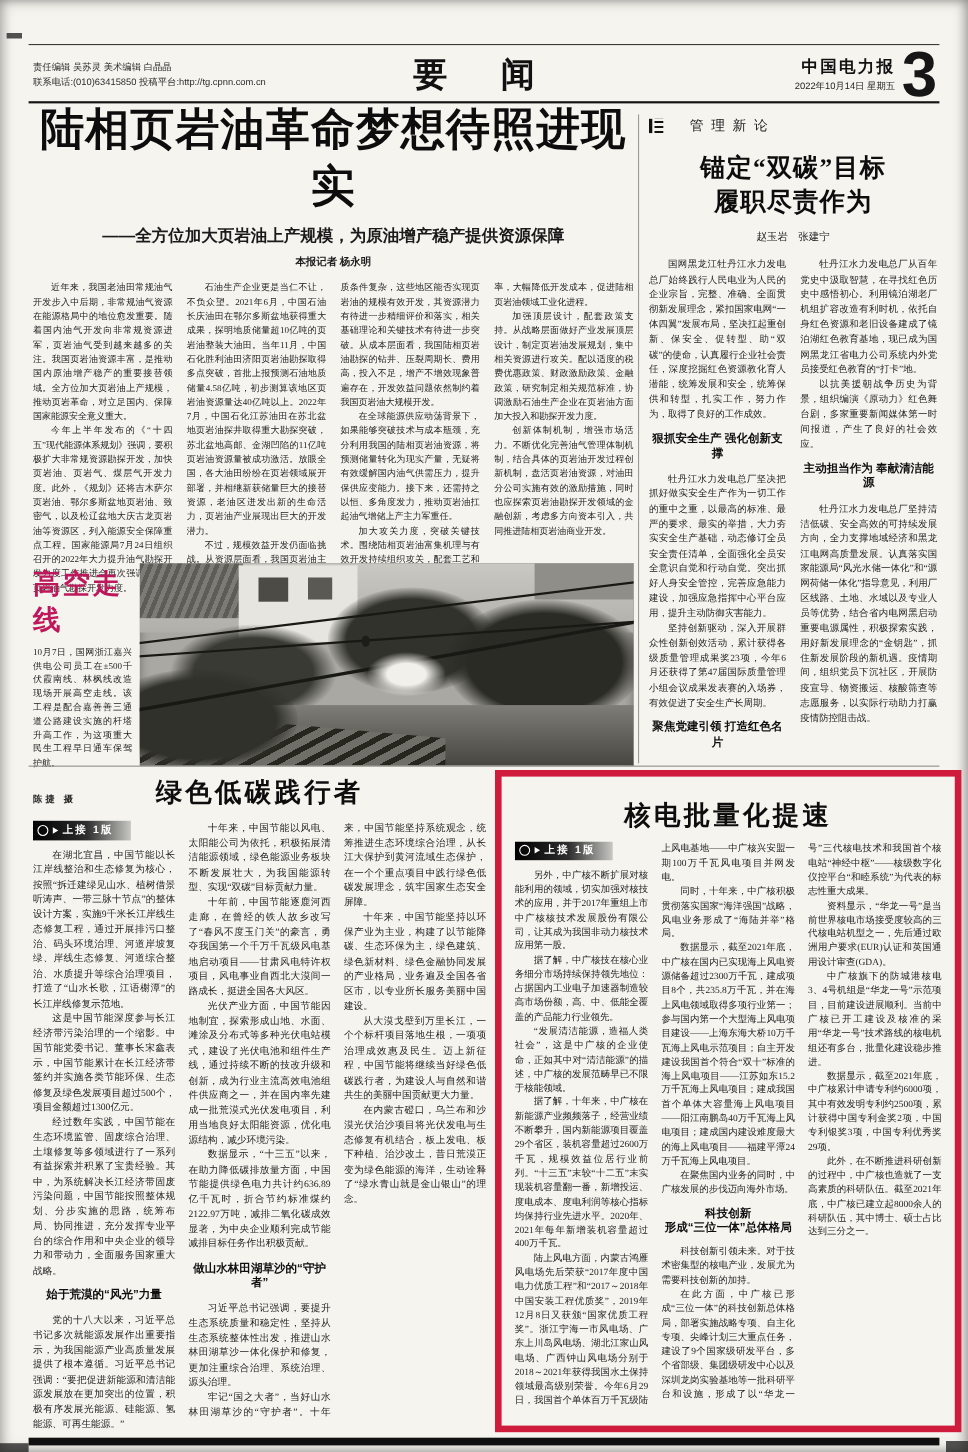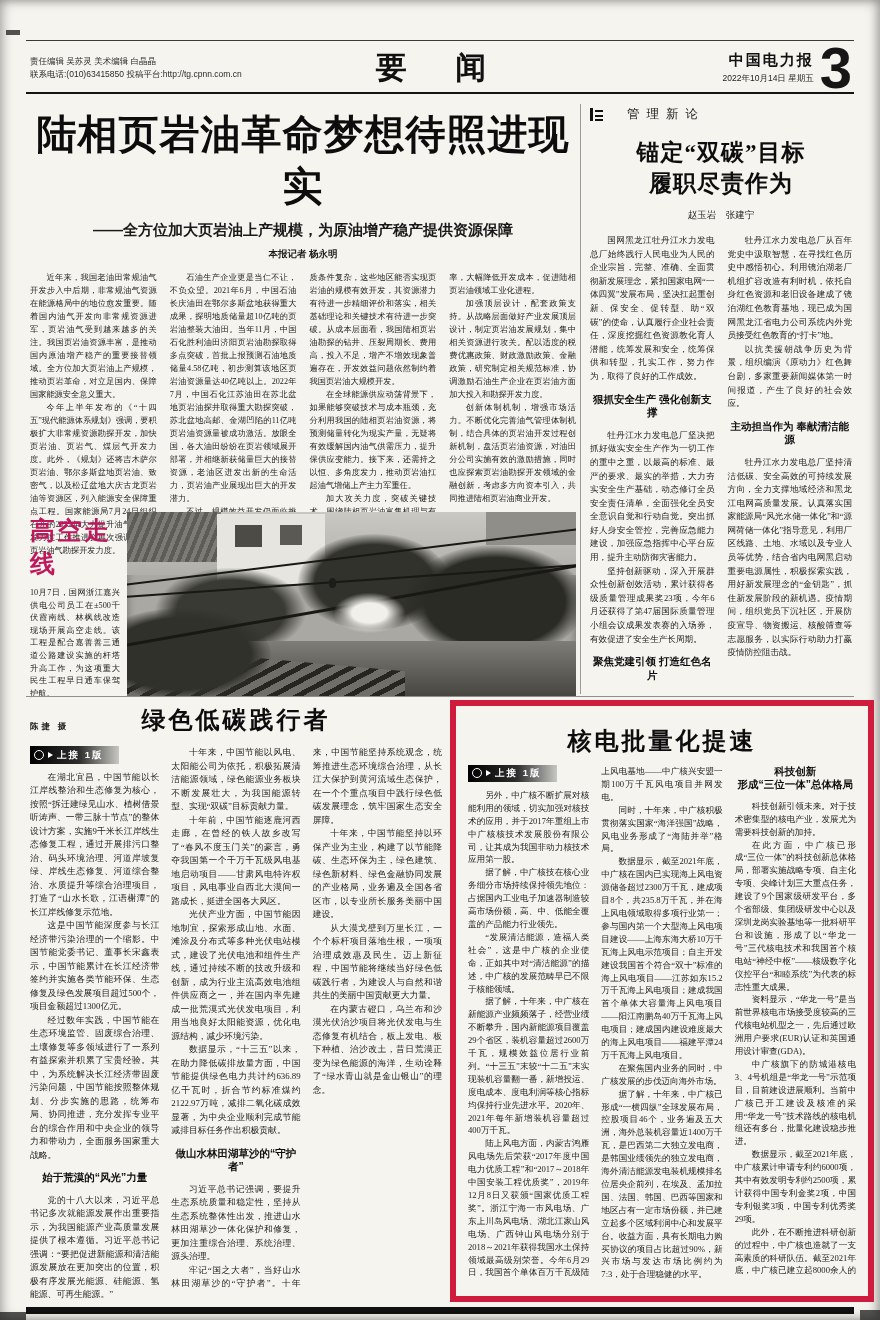--- a/index.html
+++ b/index.html
@@ -14,21 +14,21 @@
   .h-left{width:230px;font-size:8.5px;line-height:13px;color:#2b2b2b;font-family:"Liberation Sans",sans-serif;}
   .h-center{flex:1;text-align:center;}
   .section-title{font-size:31px;font-weight:900;letter-spacing:20px;padding-left:20px;color:#111;
                  font-family:"Liberation Sans",sans-serif;}
   .h-right{display:flex;align-items:center;justify-content:flex-end;gap:6px;width:250px;}
   .h-right .paper{text-align:right;font-family:"Liberation Sans",sans-serif;}
   .paper-name{font-size:15px;font-weight:bold;letter-spacing:2px;color:#111;}
   .paper-date{font-size:8.5px;color:#222;margin-top:3px;}
   .page-number{font-size:58px;font-weight:900;line-height:46px;color:#161616;font-family:"Liberation Sans",sans-serif;}
   
-  .lead{position:absolute;left:30px;top:108px;width:546px;}
+  .lead{position:absolute;left:30px;top:92px;width:546px;}
   .lead-hl{font-family:"Liberation Sans",sans-serif;font-size:40px;font-weight:900;letter-spacing:1px;
            text-align:center;color:#0d0d0d;line-height:52px;}
   .lead-deck{font-family:"Liberation Sans",sans-serif;font-size:15px;font-weight:bold;text-align:center;
              color:#1a1a1a;margin-top:9px;}
   .lead-byline{font-size:9.5px;text-align:center;margin-top:8px;font-weight:bold;}
   .lead-body{margin-top:10px;height:296px;column-count:4;column-gap:13px;column-fill:auto;overflow:hidden;
              font-size:8.2px;line-height:13px;text-align:justify;}
   .lead-body p,.col-body p{margin:0;text-indent:2em;}
   
   .photo-sec{position:absolute;left:30px;top:512px;width:546px;height:186px;}
@@ -225,21 +225,20 @@
           <span>上接 1版</span>
         </span>
       <p>另外，中广核不断扩展对核能利用的领域，切实加强对核技术的应用，并于2017年重组上市中广核核技术发展股份有限公司，让其成为我国非动力核技术应用第一股。</p>
       <p>据了解，中广核技在核心业务细分市场持续保持领先地位：占据国内工业电子加速器制造较高市场份额，高、中、低能全覆盖的产品能力行业领先。</p>
       <p>“发展清洁能源，造福人类社会”，这是中广核的企业使命，正如其中对“清洁能源”的描述，中广核的发展范畴早已不限于核能领域。</p>
       <p>据了解，十年来，中广核在新能源产业频频落子，经营业绩不断攀升，国内新能源项目覆盖29个省区，装机容量超过2600万千瓦，规模效益位居行业前列。“十三五”末较“十二五”末实现装机容量翻一番，新增投运、度电成本、度电利润等核心指标均保持行业先进水平。2020年、2021年每年新增装机容量超过400万千瓦。</p>
       <p>陆上风电方面，内蒙古鸿雁风电场先后荣获“2017年度中国电力优质工程”和“2017～2018年中国安装工程优质奖”，2019年12月8日又获颁“国家优质工程奖”。浙江宁海一市风电场、广东上川岛风电场、湖北江家山风电场、广西钟山风电场分别于2018～2021年获得我国水土保持领域最高级别荣誉。今年6月29日，我国首个单体百万千瓦级陆上风电基地——中广核兴安盟一期100万千瓦风电项目并网发电。</p>
       <p>同时，十年来，中广核积极贯彻落实国家“海洋强国”战略，风电业务形成了“海陆并举”格局。</p>
       <p>数据显示，截至2021年底，中广核在国内已实现海上风电资源储备超过2300万千瓦，建成项目8个，共235.8万千瓦，并在海上风电领域取得多项行业第一；参与国内第一个大型海上风电项目建设——上海东海大桥10万千瓦海上风电示范项目；自主开发建设我国首个符合“双十”标准的海上风电项目——江苏如东15.2万千瓦海上风电项目；建成我国首个单体大容量海上风电项目——阳江南鹏岛40万千瓦海上风电项目；建成国内建设难度最大的海上风电项目——福建平潭24万千瓦海上风电项目。</p>
       <p>在聚焦国内业务的同时，中广核发展的步伐迈向海外市场。</p>
-      <p>据了解，十年来，中广核已形成“一横四纵”全球发展布局，控股项目46个，业务遍及五大洲，海外总装机容量近1400万千瓦，是巴西第二大独立发电商，是韩国业绩领先的独立发电商，海外清洁能源发电装机规模排名位居央企前列，在埃及、孟加拉国、法国、韩国、巴西等国家和地区占有一定市场份额，并已建立起多个区域利润中心和发展平台。收益方面，具有长期电力购买协议的项目占比超过90%，新兴市场与发达市场比例约为7:3，处于合理稳健的水平。</p>
       <h4 class="sub">
         <span>科技创新</span><br>
         <span>形成“三位一体”总体格局</span>
       </h4>
       <p>科技创新引领未来。对于技术密集型的核电产业，发展尤为需要科技创新的加持。</p>
       <p>在此方面，中广核已形成“三位一体”的科技创新总体格局，部署实施战略专项、自主化专项、尖峰计划三大重点任务，建设了9个国家级研发平台，多个省部级、集团级研发中心以及深圳龙岗实验基地等一批科研平台和设施，形成了以“华龙一号”三代核电技术和我国首个核电站“神经中枢”——核级数字化仪控平台“和睦系统”为代表的标志性重大成果。</p>
       <p>资料显示，“华龙一号”是当前世界核电市场接受度较高的三代核电站机型之一，先后通过欧洲用户要求(EUR)认证和英国通用设计审查(GDA)。</p>
       <p>中广核旗下的防城港核电3、4号机组是“华龙一号”示范项目，目前建设进展顺利。当前中广核已开工建设及核准的采用“华龙一号”技术路线的核电机组还有多台，批量化建设稳步推进。</p>
       <p>数据显示，截至2021年底，中广核累计申请专利约6000项，其中有效发明专利约2500项，累计获得中国专利金奖2项，中国专利银奖3项，中国专利优秀奖29项。</p>
       <p>此外，在不断推进科研创新的过程中，中广核也造就了一支高素质的科研队伍。截至2021年底，中广核已建立起8000余人的科研队伍，其中博士、硕士占比达到三分之一。</p>

